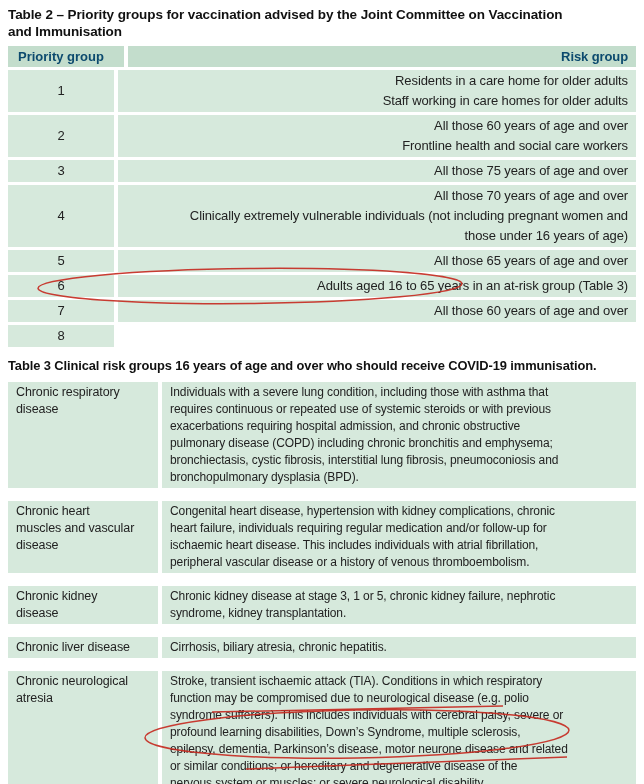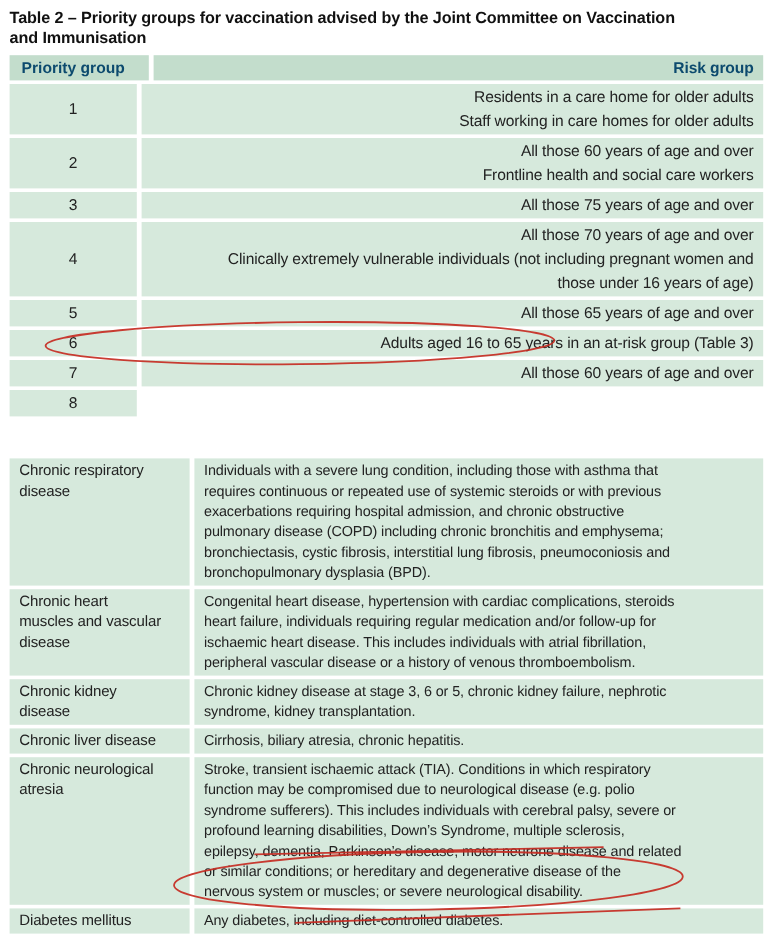--- a/index.html
+++ b/index.html
@@ -35,21 +35,21 @@
     white-space:pre-line; letter-spacing:-0.1px;text-align:right;
   }
   .t2-header .t2-prio, .t2-header .t2-risk {
     background:#c3ddcc; font-weight:bold; color:#0c4a6e;
     line-height:19px;
   }
   .t2-header .t2-prio { justify-content:flex-start; padding-left:10px; }
 
   
   #table3 { position:absolute; top:382px; left:8px; width:628px; }
-  .t3-row { display:flex; margin-bottom:3px;border-radius:22px; }
+  .t3-row { display:flex; margin-bottom:13px;border-radius:22px; }
   .t3-name {
     width:150px; margin-right:4px; flex:none;
     background:#d6e9dc;
     font-size:12.5px; line-height:17px; padding:2px 2px 2px 8px;
     white-space:pre-line; letter-spacing:-0.1px; box-sizing:border-box;
   }
   .t3-desc {
     flex:1;
     background:#d6e9dc;
     font-size:12px; line-height:17px; padding:2px 2px 2px 8px;
@@ -105,45 +105,46 @@
     </div>
     <div class="t2-row">
       <div class="t2-prio">7</div>
       <div class="t2-risk">All those 60 years of age and over</div>
     </div>
     <div class="t2-row">
       <div class="t2-prio">8</div>
     </div>
   </div>
 
+  <div class="doc-title" id="t3-title">Table 3 Clinical risk groups 16 years of age and over who should receive COVID-19 immunisation.</div>
 
   <div id="table3">
     <div class="t3-row">
       <div class="t3-name">Chronic respiratory
 disease</div>
       <div class="t3-desc">Individuals with a severe lung condition, including those with asthma that
 requires continuous or repeated use of systemic steroids or with previous
 exacerbations requiring hospital admission, and chronic obstructive
 pulmonary disease (COPD) including chronic bronchitis and emphysema;
 bronchiectasis, cystic fibrosis, interstitial lung fibrosis, pneumoconiosis and
 bronchopulmonary dysplasia (BPD).</div>
     </div>
     <div class="t3-row">
       <div class="t3-name">Chronic heart
 muscles and vascular
 disease</div>
-      <div class="t3-desc">Congenital heart disease, hypertension with cardiac complications, steroids
+      <div class="t3-desc">Congenital heart disease, hypertension with kidney complications, chronic
 heart failure, individuals requiring regular medication and/or follow-up for
 ischaemic heart disease. This includes individuals with atrial fibrillation,
 peripheral vascular disease or a history of venous thromboembolism.</div>
     </div>
     <div class="t3-row">
       <div class="t3-name">Chronic kidney
 disease</div>
-      <div class="t3-desc">Chronic kidney disease at stage 3, 6 or 5, chronic kidney failure, nephrotic
+      <div class="t3-desc">Chronic kidney disease at stage 3, 1 or 5, chronic kidney failure, nephrotic
 syndrome, kidney transplantation.</div>
     </div>
     <div class="t3-row">
       <div class="t3-name">Chronic liver disease</div>
       <div class="t3-desc">Cirrhosis, biliary atresia, chronic hepatitis.</div>
     </div>
     <div class="t3-row">
       <div class="t3-name">Chronic neurological
 atresia</div>
       <div class="t3-desc">Stroke, transient ischaemic attack (TIA). Conditions in which respiratory

